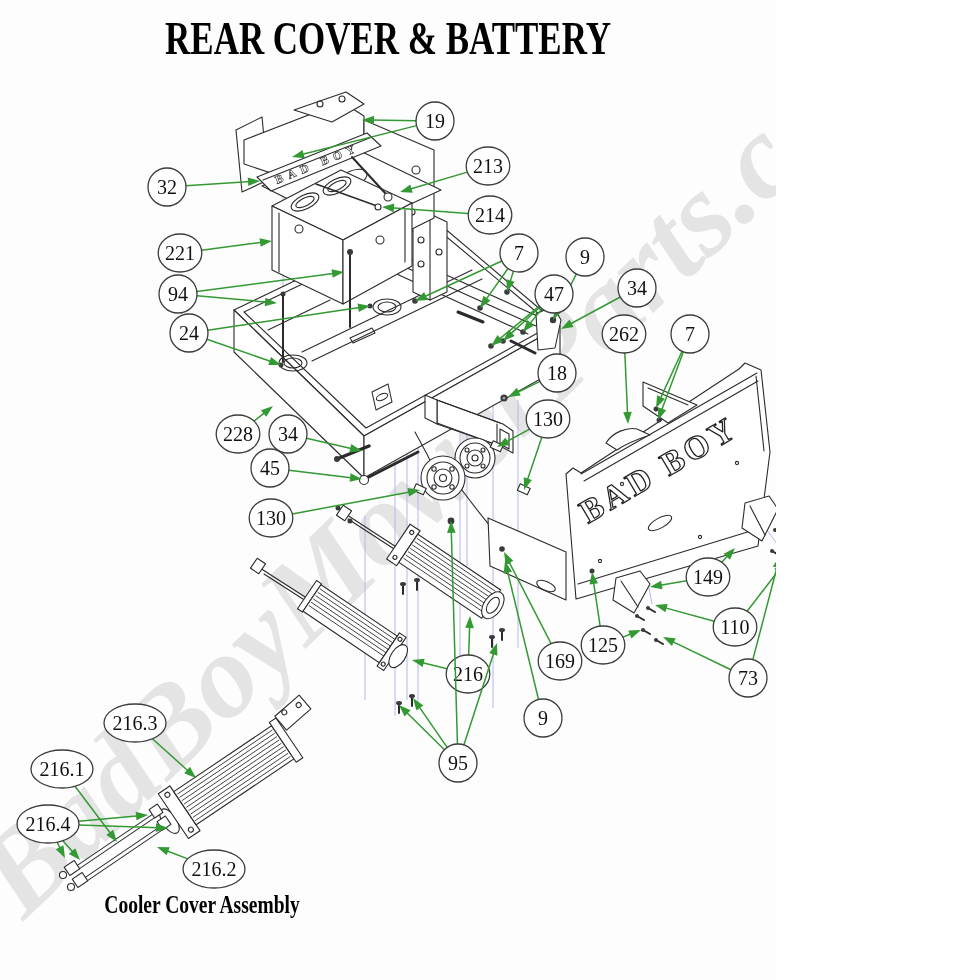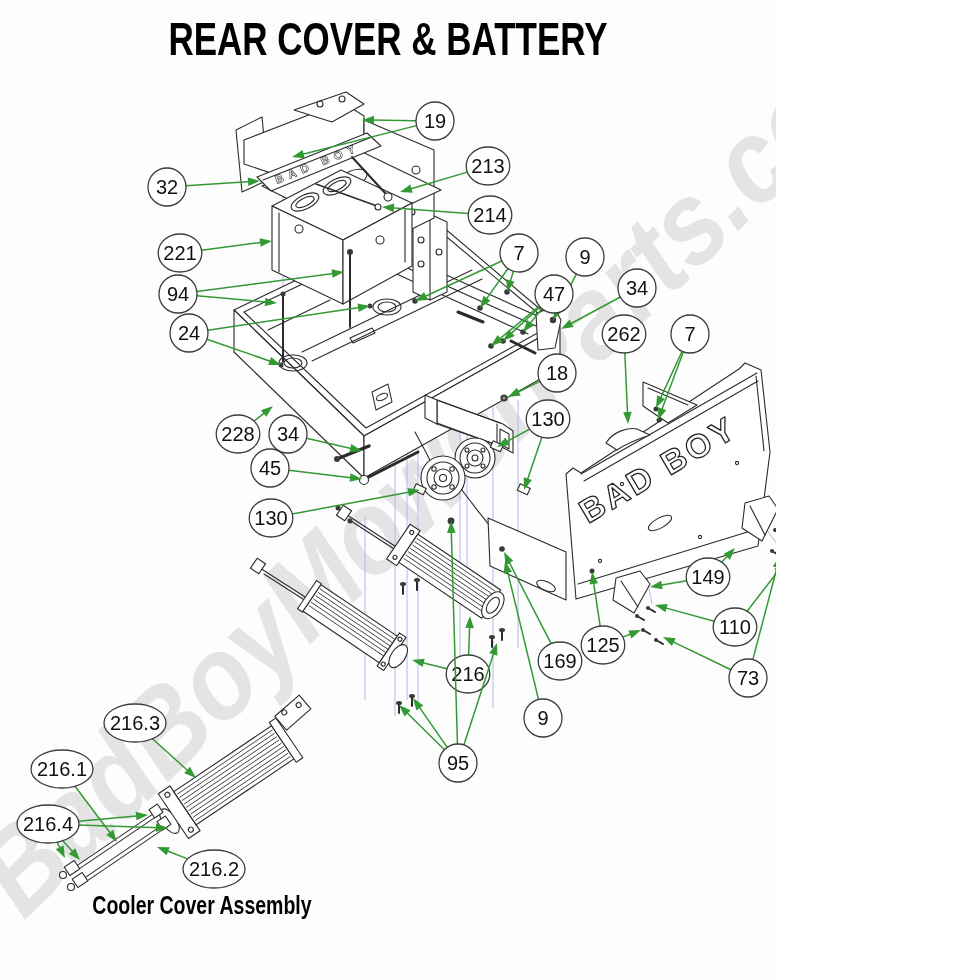--- a/index.html
+++ b/index.html
@@ -1,17 +1,17 @@
 <!DOCTYPE html>
 <html><head>
 <meta charset="utf-8">
 <style>
   html,body{margin:0;padding:0;background:#fff;}
   .page{position:relative;width:776px;height:980px;background:#fdfdfd;overflow:hidden;
-        font-family:Liberation Sans, sans-serif;}
+        font-family:Liberation Serif, serif;}
   .title{position:absolute;top:12px;left:0;width:100%;text-align:center;
          font-size:46px;font-weight:bold;color:#000;transform:scaleX(0.76);
          letter-spacing:0px;white-space:nowrap;}
   .footer-label{position:absolute;left:52px;top:891px;width:300px;text-align:center;
          font-size:25px;font-weight:bold;color:#000;transform:scaleX(0.78);white-space:nowrap;}
   svg.diagram{position:absolute;left:0;top:0;}
   .art{stroke:#2b2b2b;stroke-width:1.1;fill:none;stroke-linejoin:round;stroke-linecap:round;}
   .fw{fill:#ffffff;}
   .fd{fill:#3a3a3a;stroke:none;}
   .blue{stroke:#b6b6ea;stroke-width:1;fill:none;}

